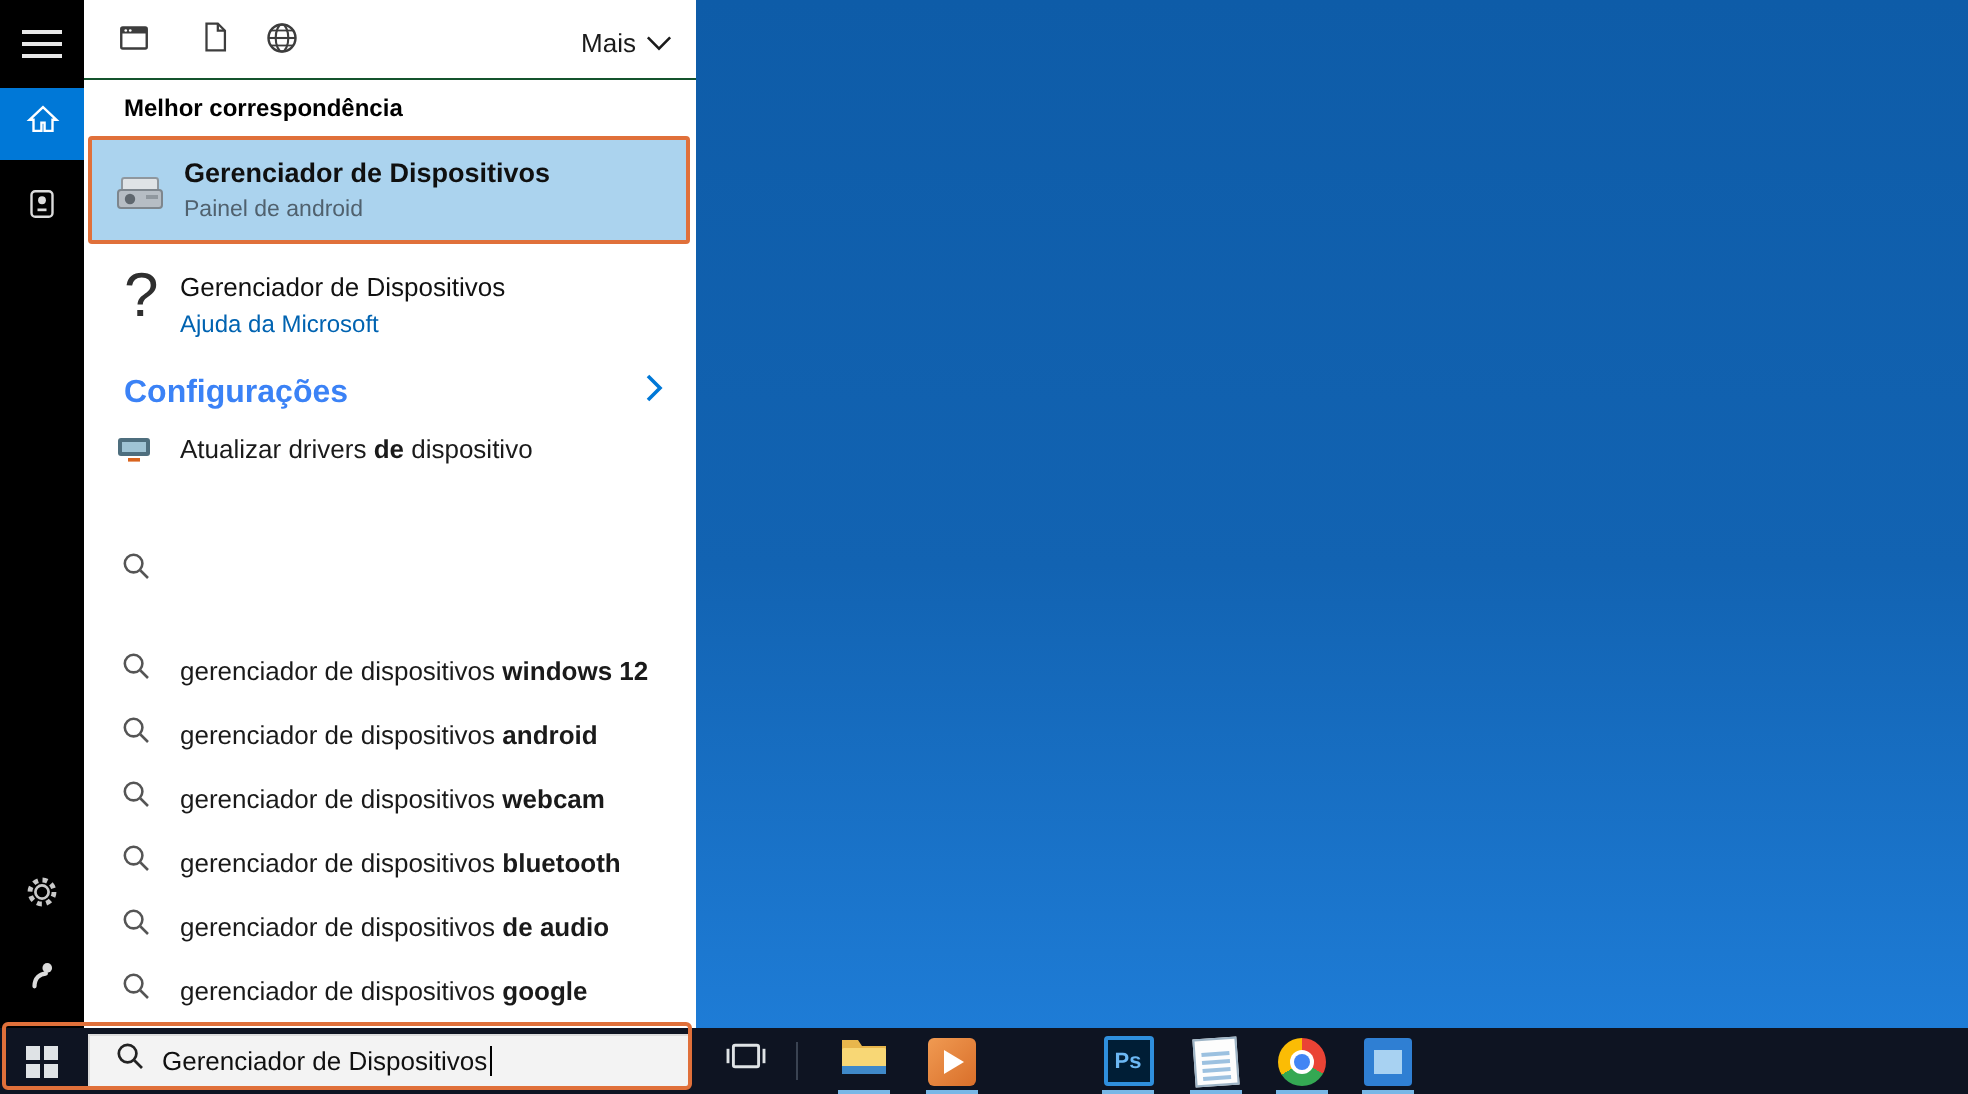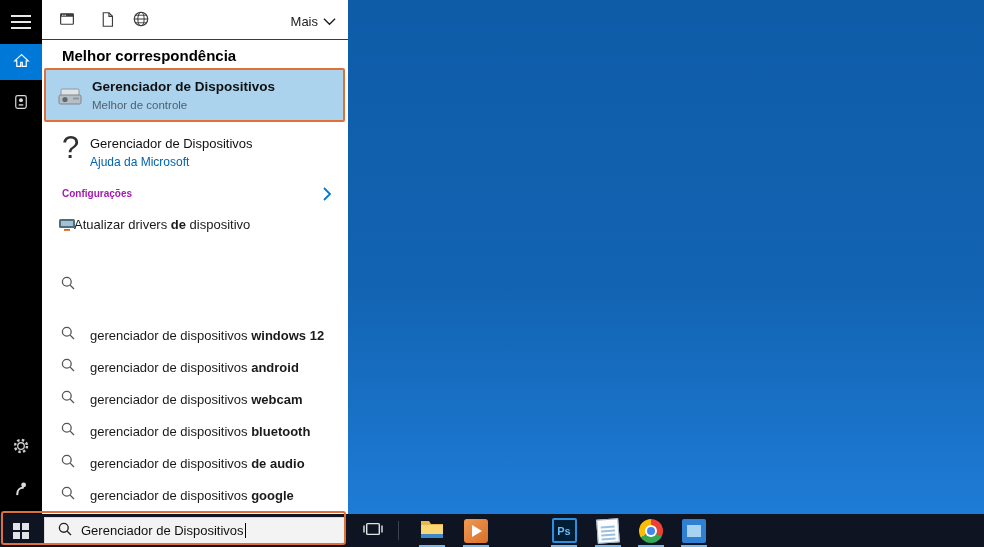--- a/index.html
+++ b/index.html
@@ -22,47 +22,47 @@
   #rail-feedback { top:476px; height:28px; }
 
   
   #panel { position:absolute; left:42px; top:0; width:306px; height:514px; background:#fff; }
   #topbar { position:absolute; left:0; top:0; width:306px; height:40px; border-bottom:1px solid #14532d; }
   .filter-btn { position:absolute; top:10px; width:22px; height:22px; display:flex; align-items:center; justify-content:center; }
   #f-apps { left:14px; } #f-docs { left:54px; } #f-web { left:88px; }
   #more-btn { position:absolute; right:12px; top:10px; height:22px; display:flex; align-items:center; gap:5px;
     font-size:13px; color:#1b1b1b; }
 
-  .sec-header { position:absolute; left:20px; font-size:15px; font-weight:bold; color:#000; }
+  .sec-header { position:absolute; left:20px; font-size:12px; font-weight:bold; color:#000; }
   #h-best { top:47px; }
 
   
   #best-box { position:absolute; left:2px; top:68px; width:301px; height:54px;
     border:2px solid #e0703a; border-radius:2px; }
   #best-row { position:absolute; inset:0; background:#abd3ee; }
   #best-icon { position:absolute; left:10px; top:13px; }
   #best-title { position:absolute; left:46px; top:9px; font-size:13.5px; font-weight:bold; color:#101010; }
   #best-sub { position:absolute; left:46px; top:29px; font-size:11.5px; color:#50616e; }
 
   
   #help-row { position:absolute; left:0; top:128px; width:306px; height:50px; }
   #help-qmark { position:absolute; left:20px; top:2px; font-size:31px; font-weight:300; color:#2f2f2f;
     font-family:"Liberation Sans", sans-serif; }
   #help-title { position:absolute; left:48px; top:8px; font-size:13px; color:#111; }
   #help-link { position:absolute; left:48px; top:27px; font-size:12px; color:#0063b1; }
 
   
   .group-row { position:absolute; left:0; width:306px; height:26px; }
   #settings-row { top:182px; } #web-row { top:244px; }
-  .group-row .sec-label { position:absolute; left:20px; top:6px; font-size:10px; font-weight:bold; color:#a21caf; }
+  .group-row .sec-label { position:absolute; left:20px; top:6px; font-size:16px; font-weight:bold; color:#3b82f6; }
   .group-row .chev { position:absolute; right:16px; top:4px; }
 
   #drivers-row { position:absolute; left:0; top:210px; width:306px; height:30px; }
   #drivers-icon { position:absolute; left:16px; top:7px; }
-  #drivers-text { position:absolute; left:32px; top:7px; font-size:13px; color:#1a1a1a; }
+  #drivers-text { position:absolute; left:48px; top:7px; font-size:13px; color:#1a1a1a; }
 
   .sugg { position:absolute; left:0; width:306px; height:32px; }
   .sugg .mag { position:absolute; left:18px; top:7px; }
   .sugg .stext { position:absolute; left:48px; top:8px; font-size:13px; color:#1a1a1a; width:242px; line-height:19px; }
   #sg0 { top:268px; height:46px; }
   #sg0 .stext { top:5px; }
   #sg1 { top:318px; } #sg2 { top:350px; } #sg3 { top:382px; }
   #sg4 { top:414px; } #sg5 { top:446px; } #sg6 { top:478px; }
   .bold { font-weight:bold; }
   .gray { color:#9a9a9a; }
@@ -205,21 +205,21 @@
       <div id="best-row" style="pointer-events:auto;">
         <span id="best-icon">
           <svg width="30" height="26" viewBox="0 0 30 26">
               <rect x="5" y="6" width="18" height="7" rx="1.2" fill="#dfe3e6" stroke="#8f979e" stroke-width="1"></rect>
               <rect x="3" y="12" width="22" height="9" rx="1.5" fill="#b6bdc4" stroke="#7e868d" stroke-width="1"></rect>
               <circle cx="9" cy="16.5" r="2.6" fill="#5f676e"></circle>
               <rect x="17" y="14.5" width="6" height="2" fill="#8f979e"></rect>
             </svg>
         </span>
         <div id="best-title">Gerenciador de Dispositivos</div>
-        <div id="best-sub">Melhor de controle</div>
+        <div id="best-sub">Painel de android</div>
       </div>
     </div>
 
     <div id="help-row">
       <div id="help-qmark">?</div>
       <div id="help-title">Gerenciador de Dispositivos</div>
       <div id="help-link">Ajuda da Microsoft</div>
     </div>
 
     <div class="group-row" id="settings-row">

